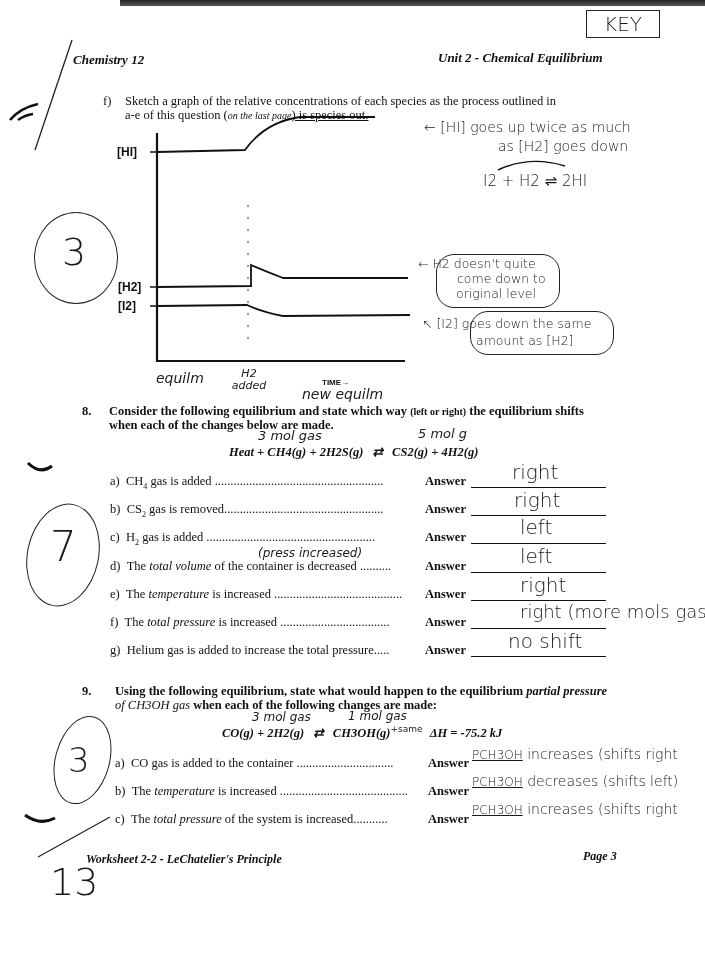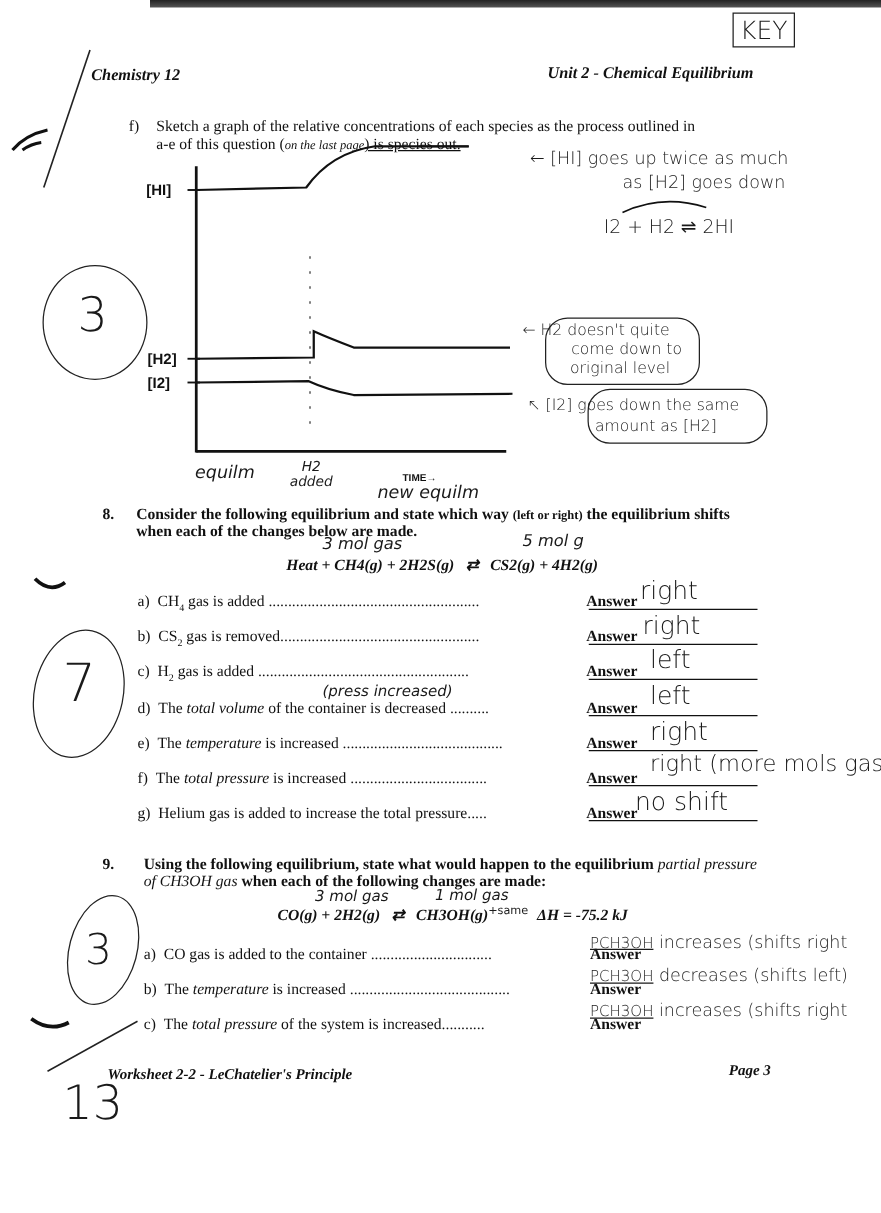--- a/index.html
+++ b/index.html
@@ -4,23 +4,23 @@
 <style>
   * { box-sizing: border-box; margin: 0; padding: 0; }
   html, body { width: 705px; height: 970px; background: #fff; overflow: hidden; }
   body { position: relative; font-family: "Liberation Serif", serif; color: #111; }
   .abs { position: absolute; }
   .hand { font-family: "DejaVu Sans", sans-serif; font-weight: 300; color: #1a1a1a; font-style: normal; }
   .bi { font-weight: bold; font-style: italic; }
   .b { font-weight: bold; }
   .pt { font-size: 12.5px; line-height: 14px; white-space: nowrap; }
   .ansline { position: absolute; border-bottom: 1.2px solid #111; height: 16px; }
-  .anslabel { font-weight: bold; font-size: 12.5px; margin-left: 44px; }
+  .anslabel { font-weight: bold; font-size: 12.5px; }
   .topbar { left: 120px; top: 0; width: 585px; height: 6px; background: linear-gradient(#222, #555); }
-  .keybox { left: 586px; top: 10px; width: 50px; height: 28px; border: 1.5px solid #222; font-size: 20px; text-align: center; line-height: 26px; }
+  .keybox { left: 586px; top: 10px; width: 74px; height: 28px; border: 1.5px solid #222; font-size: 20px; text-align: center; line-height: 26px; }
   .circle { border: 1.6px solid #222; border-radius: 50%; }
   .bubble { border: 1.4px solid #222; border-radius: 18px; }
   svg { position: absolute; left: 0; top: 0; }
 </style>
 </head>
 <body>
 
 <div class="abs topbar"></div>
 
 <div class="abs keybox hand">KEY</div>
@@ -149,21 +149,21 @@
   <div class="abs anslabel" style="left:425px;top:643px;">Answer</div>
   <div class="ansline" style="left:471px;top:641px;width:135px;"></div>
   <div class="abs hand" style="left:508px;top:629px;font-size:20px;">no shift</div>
 </div>
 
 <div class="abs circle" style="left:27px;top:503px;width:72px;height:104px;transform:rotate(12deg);"></div>
 <div class="abs hand" style="left:50px;top:522px;font-size:42px;">7</div>
 
 <div class="abs pt b" style="left:82px;top:684px;">9.</div>
 <div class="abs pt b" style="left:115px;top:684px;">
-  <span>Using the following equilibrium, state what would happen to the equilibrium </span><i style="font-weight:normal;margin-top:24px;">partial pressure</i>
+  <span>Using the following equilibrium, state what would happen to the equilibrium </span><i style="font-weight:bold;margin-top:24px;">partial pressure</i>
 </div>
 <div class="abs pt b" style="left:115px;top:698px;">
   <i style="font-weight:normal;">of CH3OH gas</i><span> when each of the following changes are made:</span>
 </div>
 <div class="abs hand" style="left:252px;top:710px;font-size:12px;font-style:italic;">3 mol gas</div>
 <div class="abs hand" style="left:348px;top:709px;font-size:12px;font-style:italic;">1 mol gas</div>
 <div class="abs bi" style="left:222px;top:724px;font-size:12.5px;white-space:nowrap;">
   <span>CO(g) + 2H2(g)</span>
   <span style="margin:0 6px;">⇄</span>
   <span>CH3OH(g)</span><sup class="hand" style="font-size:9px;font-style:normal;font-weight:normal;">+same</sup>

